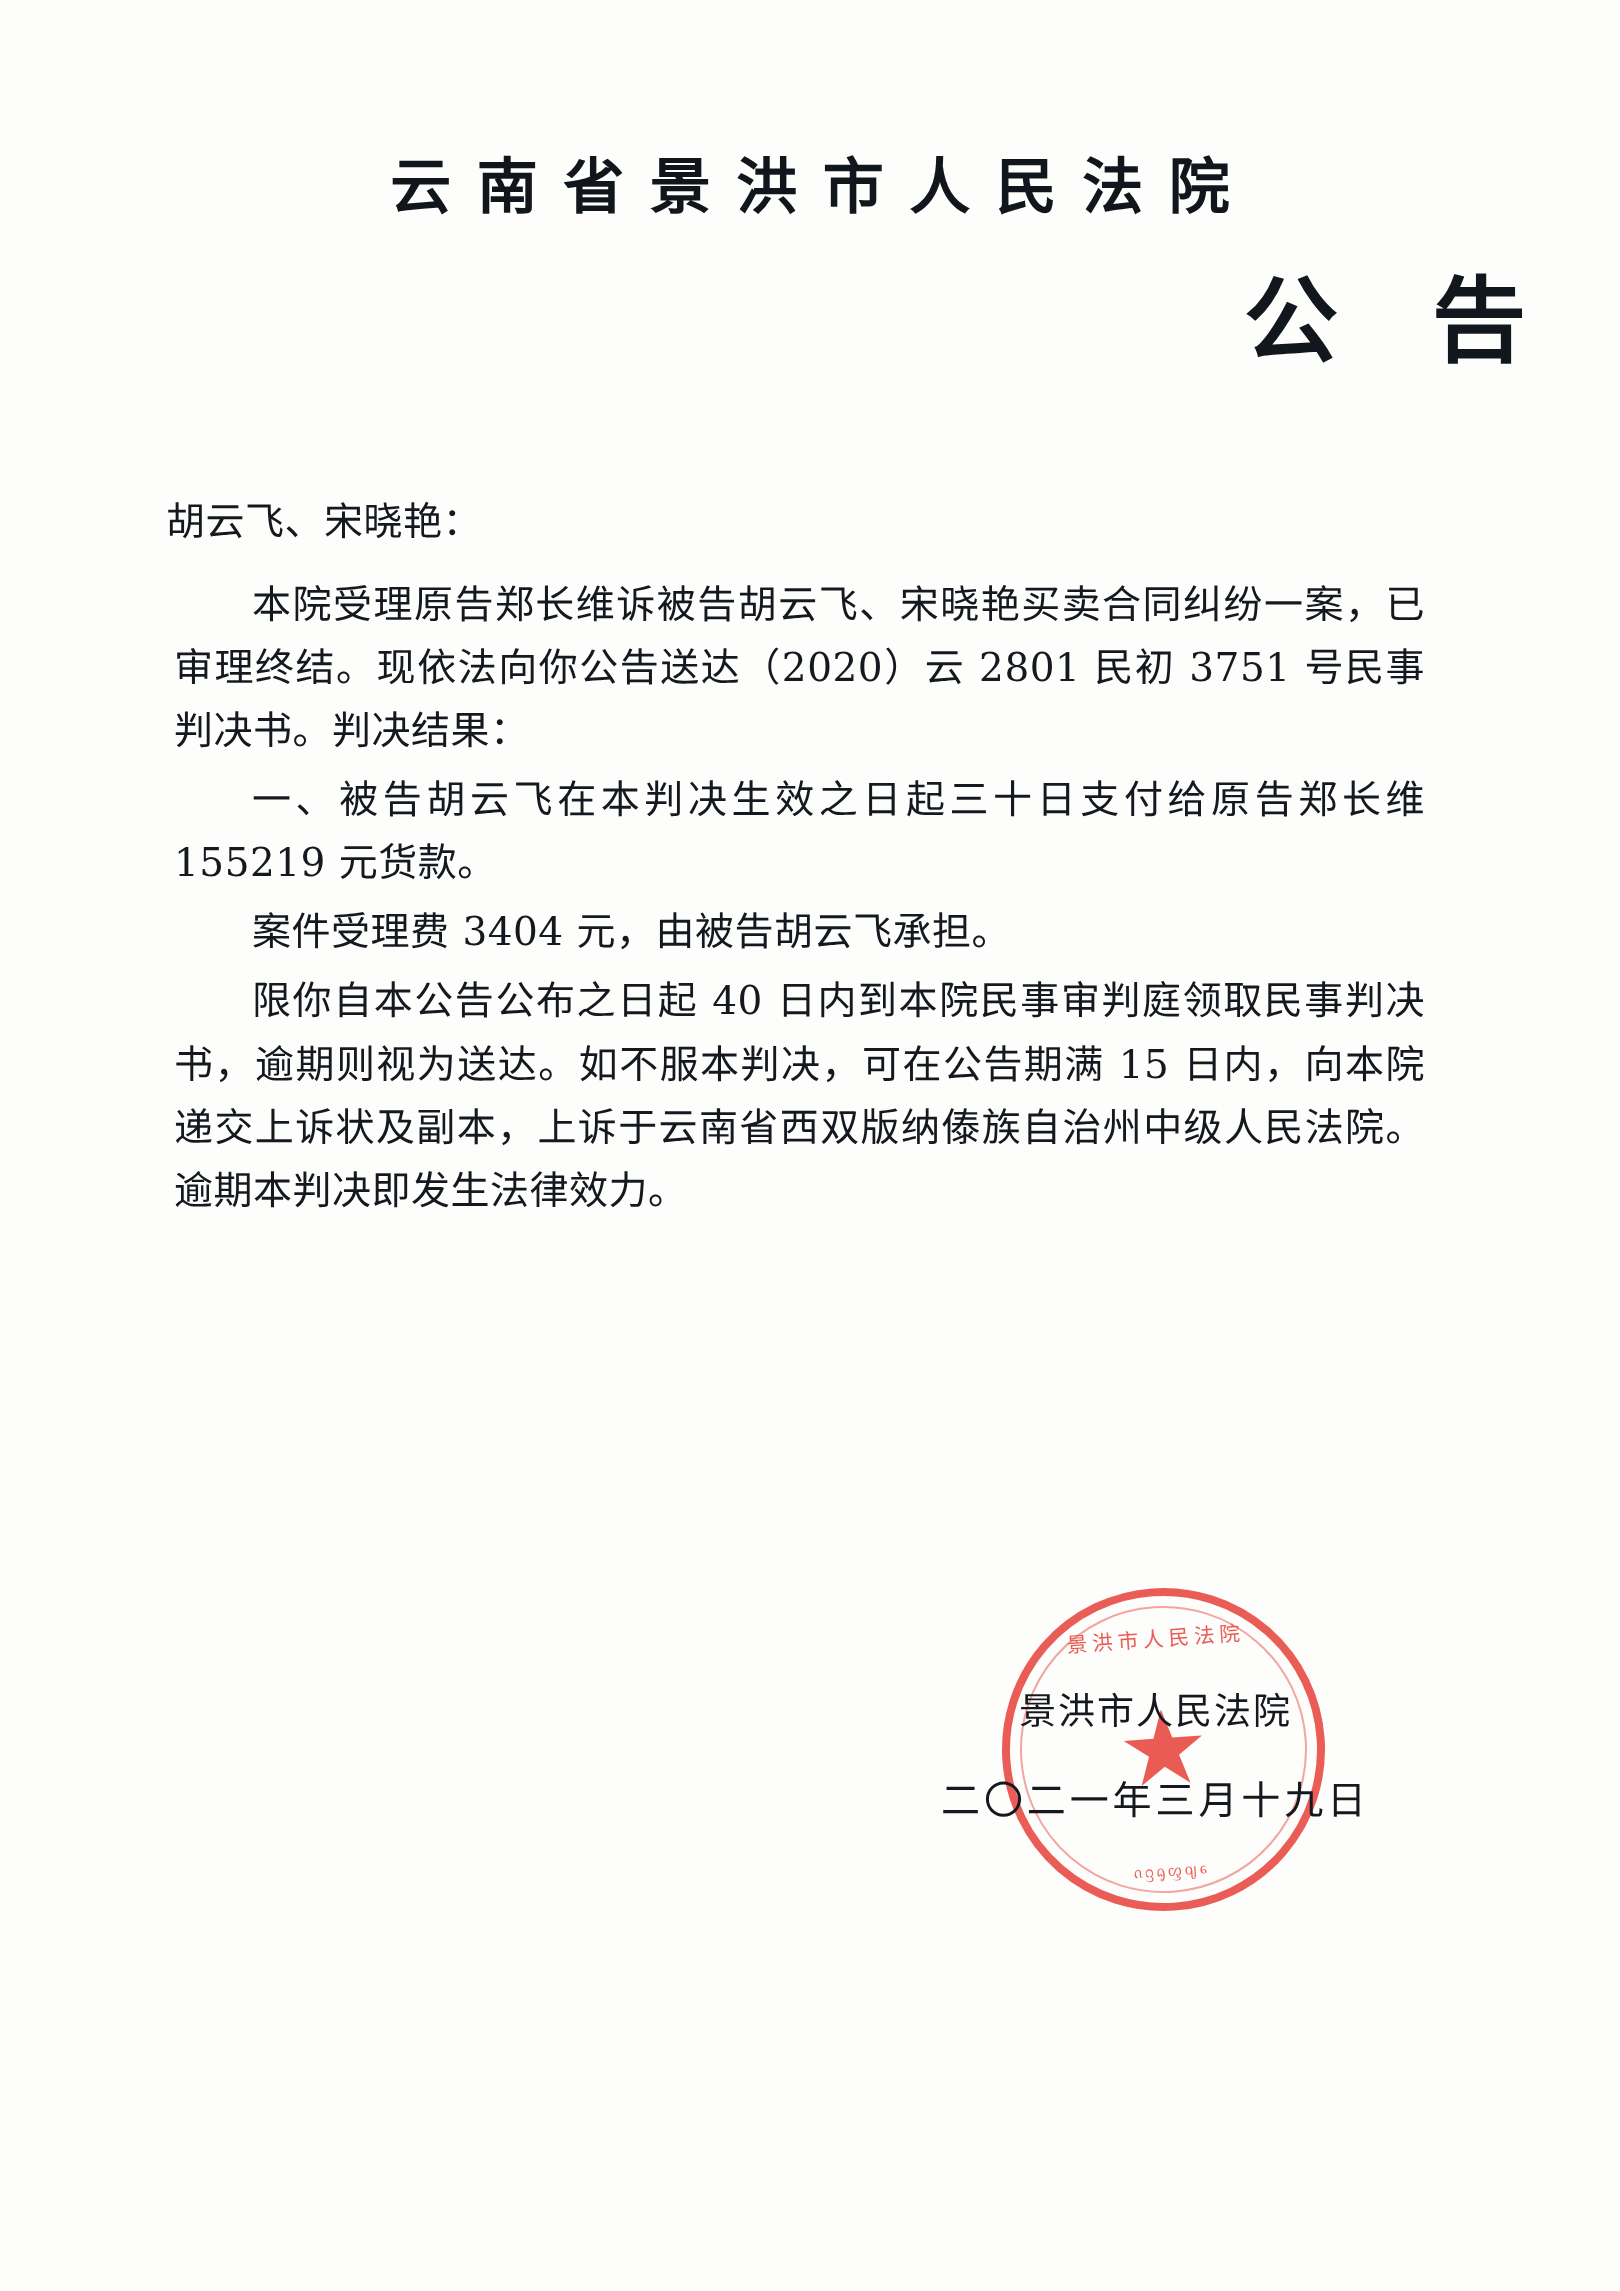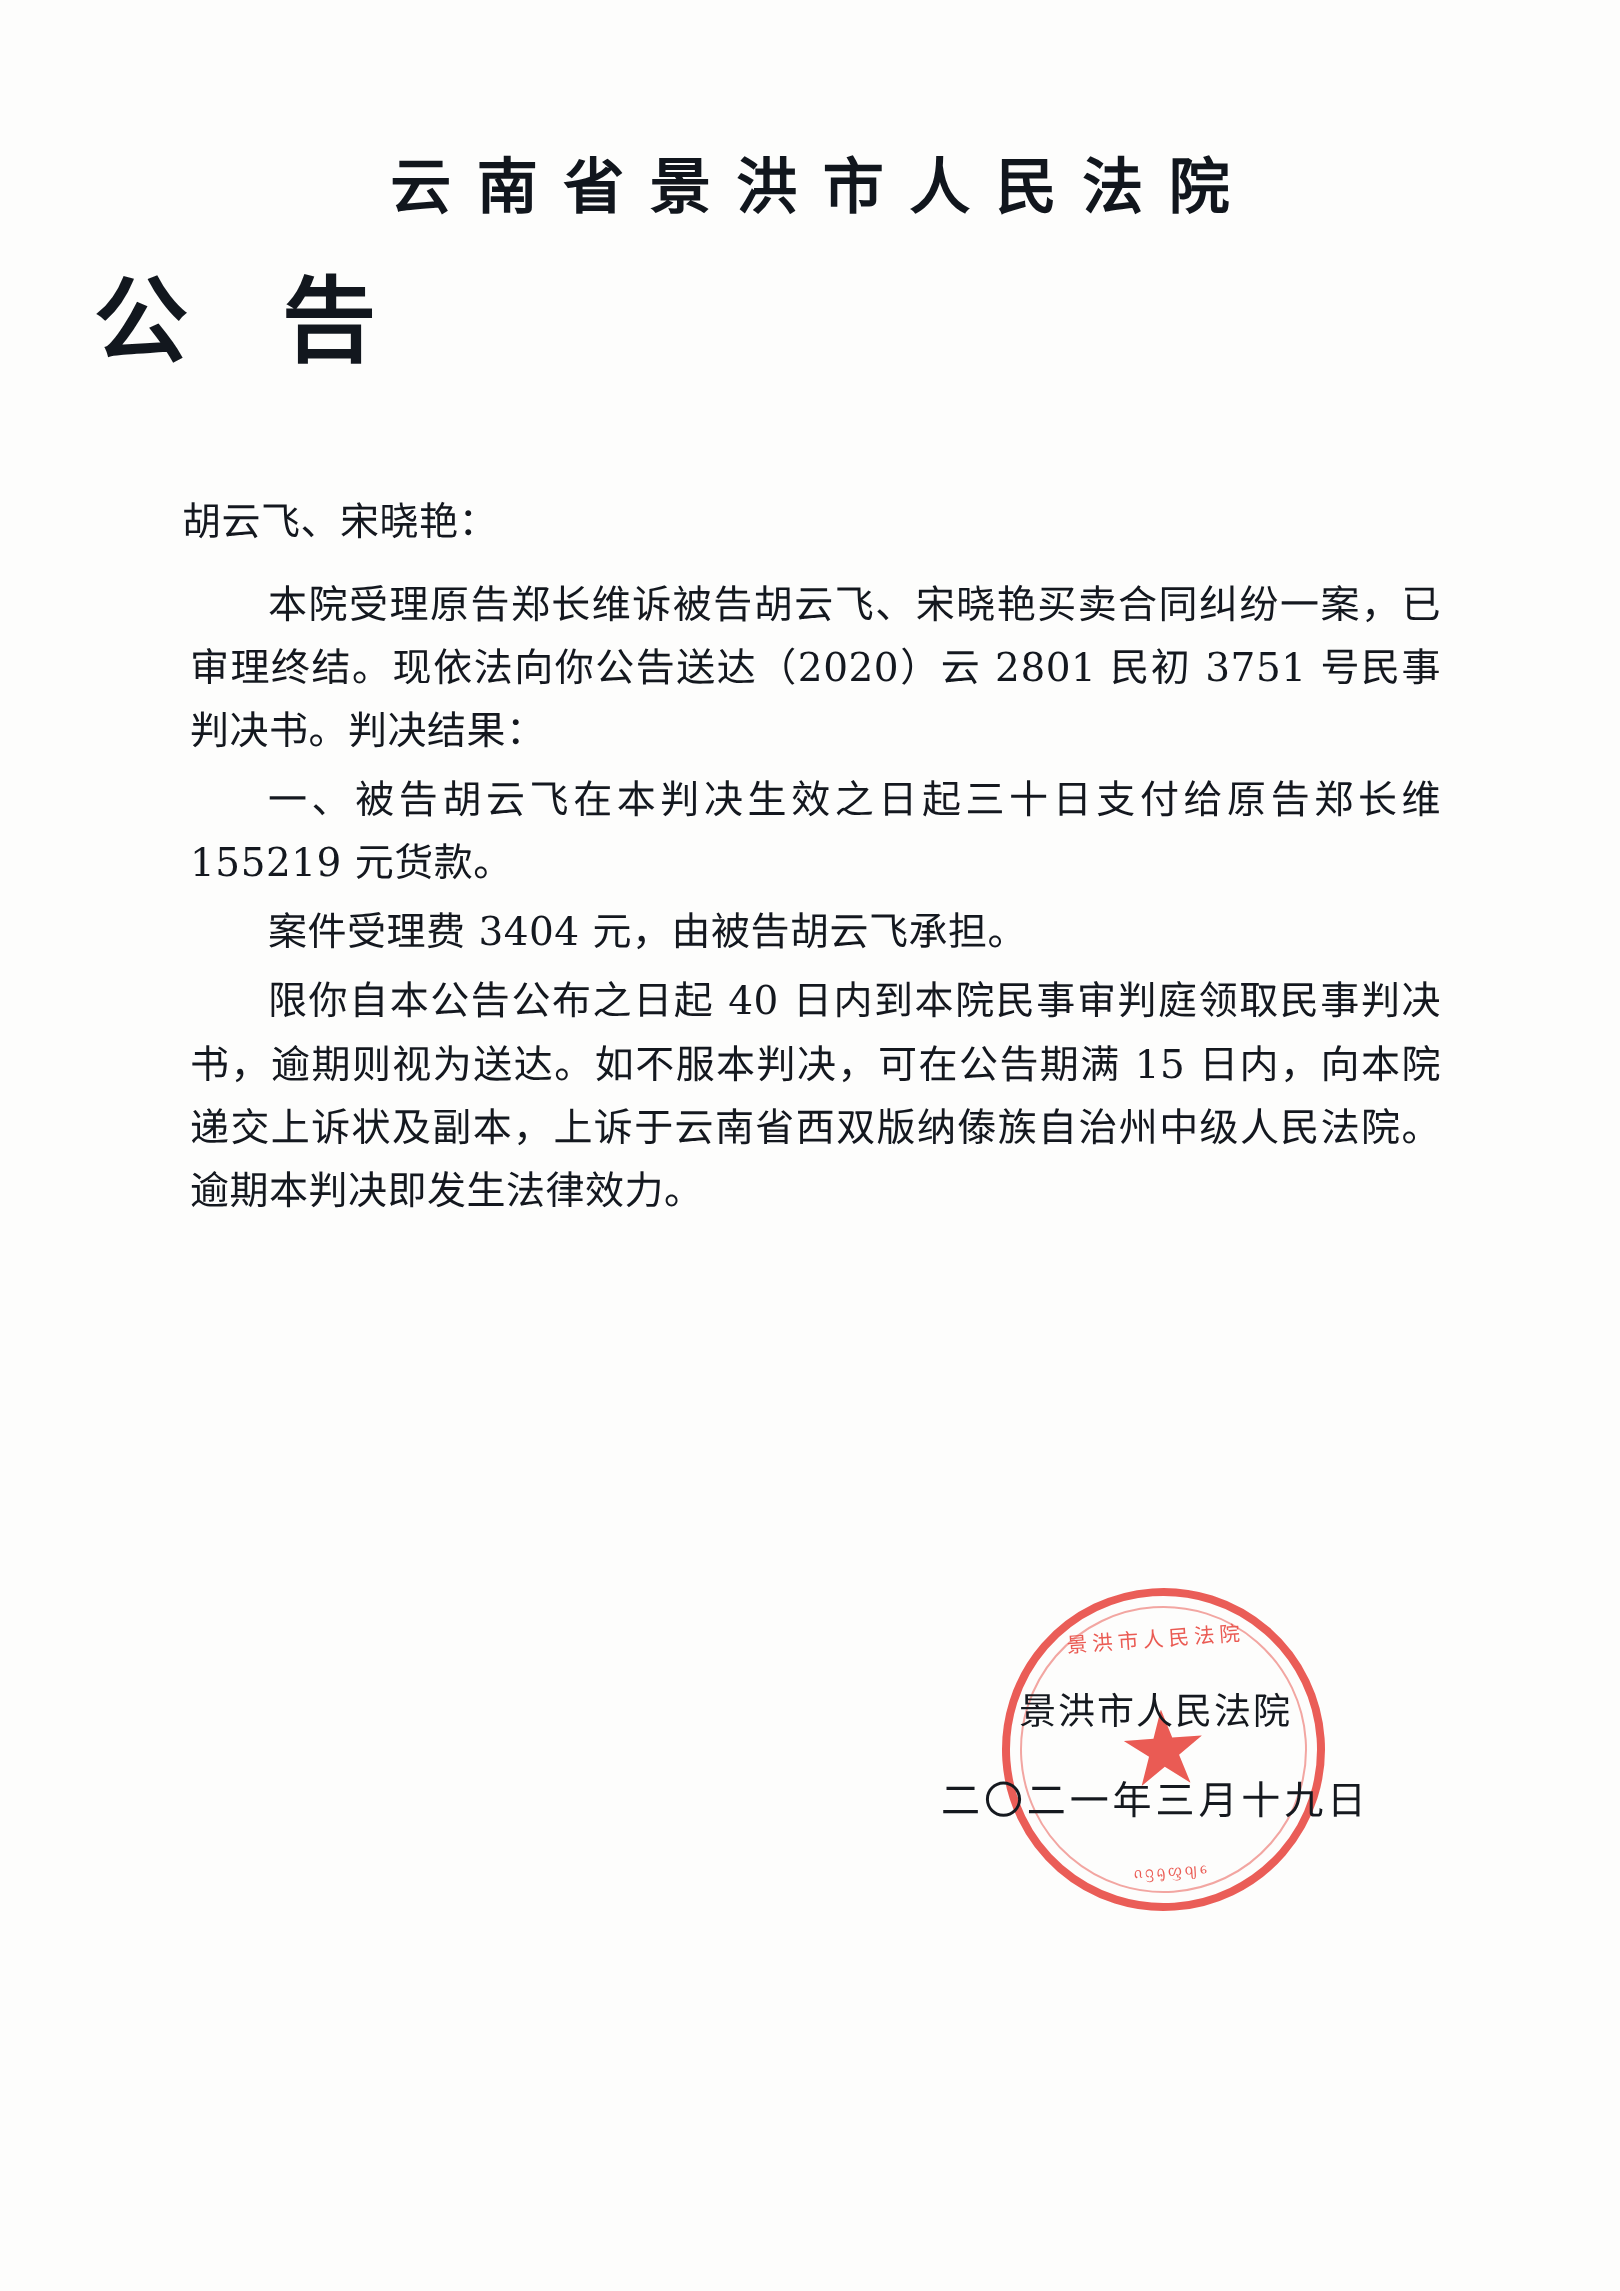--- a/index.html
+++ b/index.html
@@ -37,34 +37,34 @@
     font-family: Liberation Mono, monospace;
     color: #11161d;
     white-space: nowrap;
   }
 
   .doc-title {
     position: absolute;
     top: 245px;
     left: 0;
     width: 100%;
-    text-align: left;
+    text-align: right;
     font-size: 94px;
     letter-spacing: 94px;
     text-indent: 94px;
     font-weight: 600;
     color: #12171e;
     white-space: nowrap;
   }
 
   
   .body-block {
     position: absolute;
     top: 490px;
-    left: 182px;
+    left: 166px;
     width: 1259px;
   }
 
   .para {
     font-size: 39px;
     line-height: 1.62;
     margin: 0 0 5.9px 0;
     text-align: justify;
     text-justify: inter-ideograph;
     letter-spacing: 0.5px;

